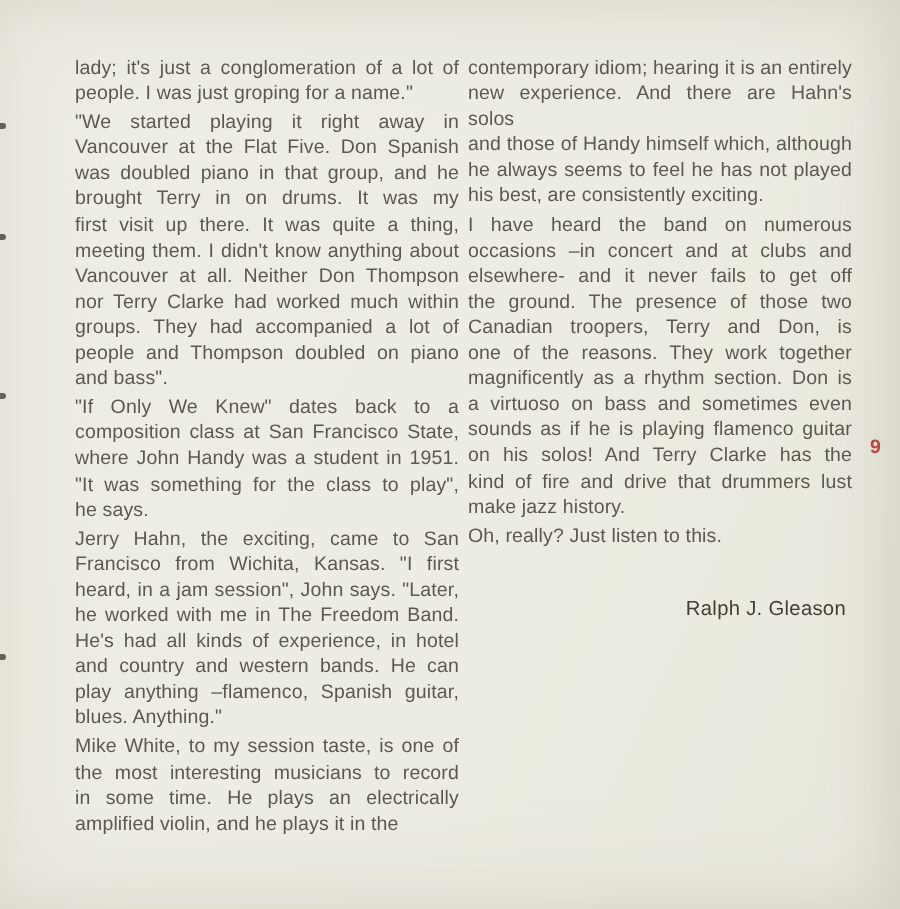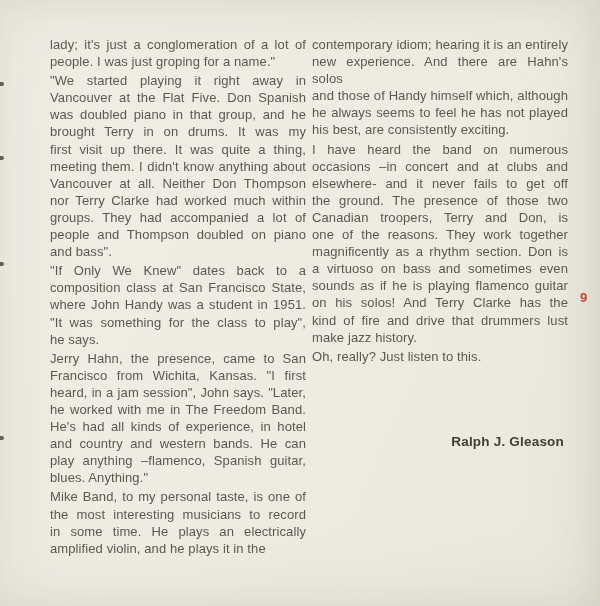--- a/index.html
+++ b/index.html
@@ -18,22 +18,22 @@
   .col {
     position:absolute; top:36px; width:256px;
     color:#5b5850; font-size:13px; line-height:17.1px; letter-spacing:0.1px;
   }
   .col-left  { left:38px;margin-left:12px; }
   .col-right { left:312px; }
   .para { margin:0 0 2px 0; }
   .line { text-align:justify; text-align-last:justify; }
   .line.last { text-align-last:left; }
   .signature {
-    margin-top:68px; padding-right:4px; text-align:right;
-    font-weight:bold; font-size:13.5px; color:#413e36; letter-spacing:0.2px;
+    margin-top:32px; padding-right:4px; text-align:right;
+    font-weight:normal; font-size:13.5px; color:#413e36; letter-spacing:0.2px;
   }
   .page-number {
     position:absolute; left:580px; top:290px;
     color:#c0453e; font-weight:bold; font-size:13px;
   }
   .speck {
     position:absolute; left:0; width:4px; height:4px;
     background:#4a4a42; border-radius:0 2px 2px 0; opacity:0.85;
   }
 </style>
@@ -67,31 +67,31 @@
         <div class="line last">and bass".</div>
       </div>
     <div class="para">
         <div class="line">"If Only We Knew" dates back to a</div>
         <div class="line">composition class at San Francisco State,</div>
         <div class="line">where John Handy was a student in 1951.</div>
         <div class="line">"It was something for the class to play",</div>
         <div class="line last">he says.</div>
       </div>
     <div class="para">
-        <div class="line">Jerry Hahn, the presence, came to San</div>
+        <div class="line">Jerry Hahn, the exciting, came to San</div>
         <div class="line">Francisco from Wichita, Kansas. "I first</div>
         <div class="line">heard, in a jam session", John says. "Later,</div>
         <div class="line">he worked with me in The Freedom Band.</div>
         <div class="line">He's had all kinds of experience, in hotel</div>
         <div class="line">and country and western bands. He can</div>
         <div class="line">play anything –flamenco, Spanish guitar,</div>
         <div class="line last">blues. Anything."</div>
       </div>
     <div class="para">
-        <div class="line">Mike Band, to my personal taste, is one of</div>
+        <div class="line">Mike White, to my session taste, is one of</div>
         <div class="line">the most interesting musicians to record</div>
         <div class="line">in some time. He plays an electrically</div>
         <div class="line last">amplified violin, and he plays it in the</div>
       </div>
   </div>
 
   <div class="col col-right">
     <div class="para">
         <div class="line">contemporary idiom; hearing it is an entirely</div>
         <div class="line">new experience. And there are Hahn's solos</div>

